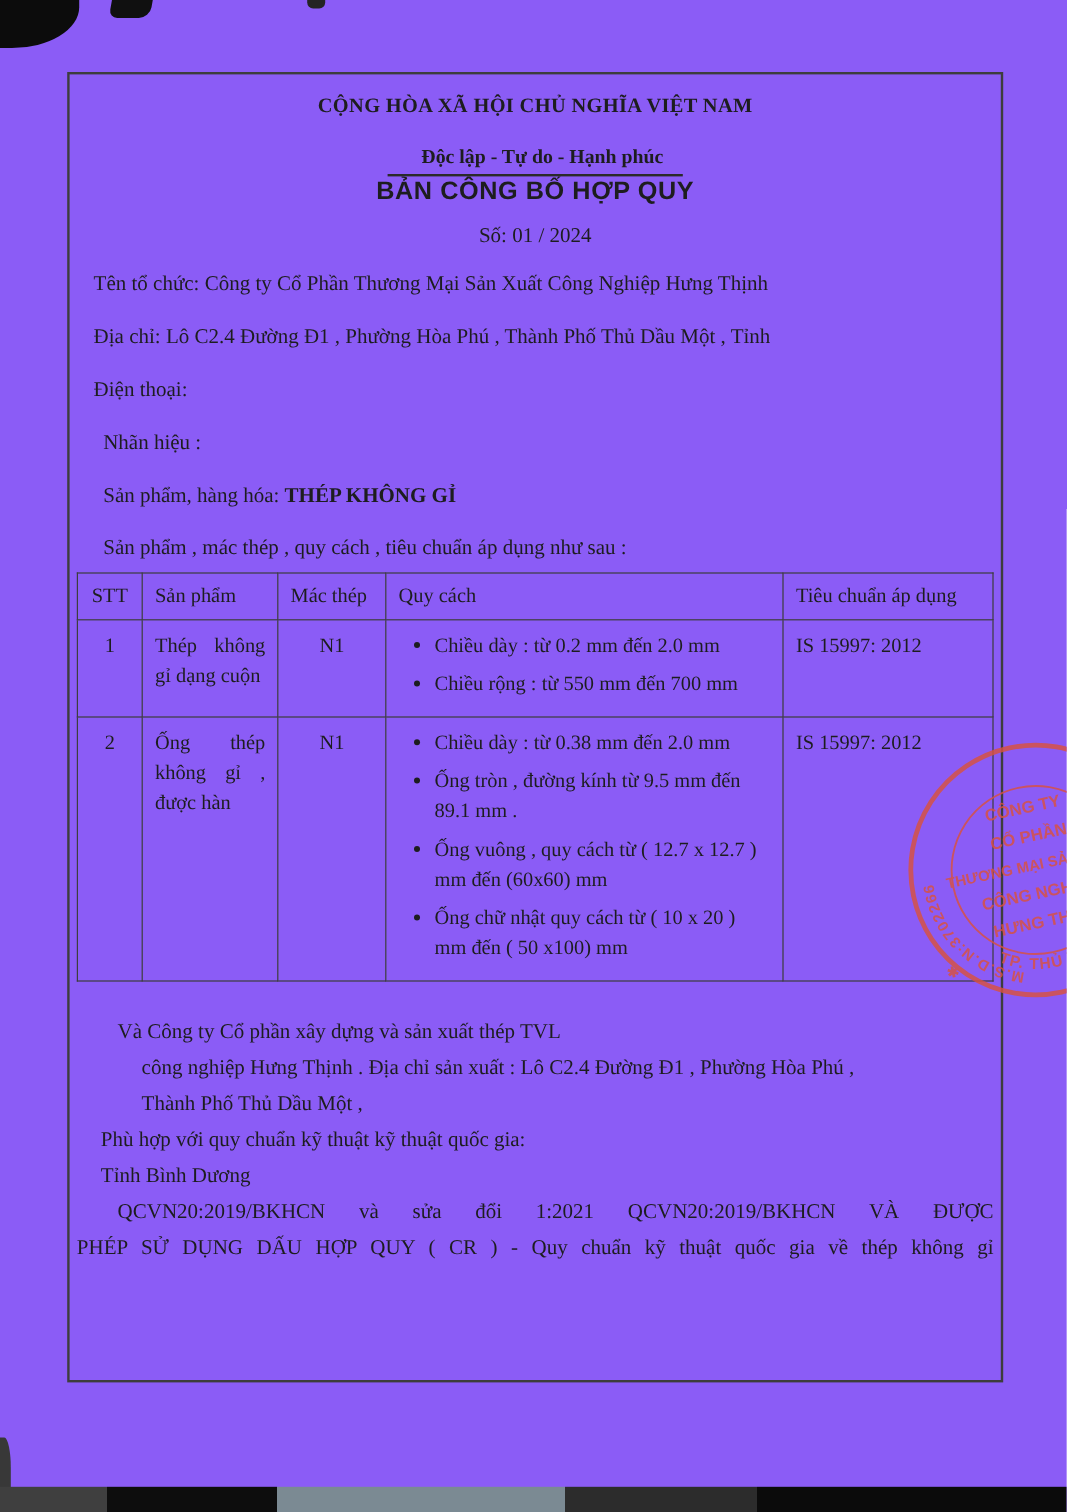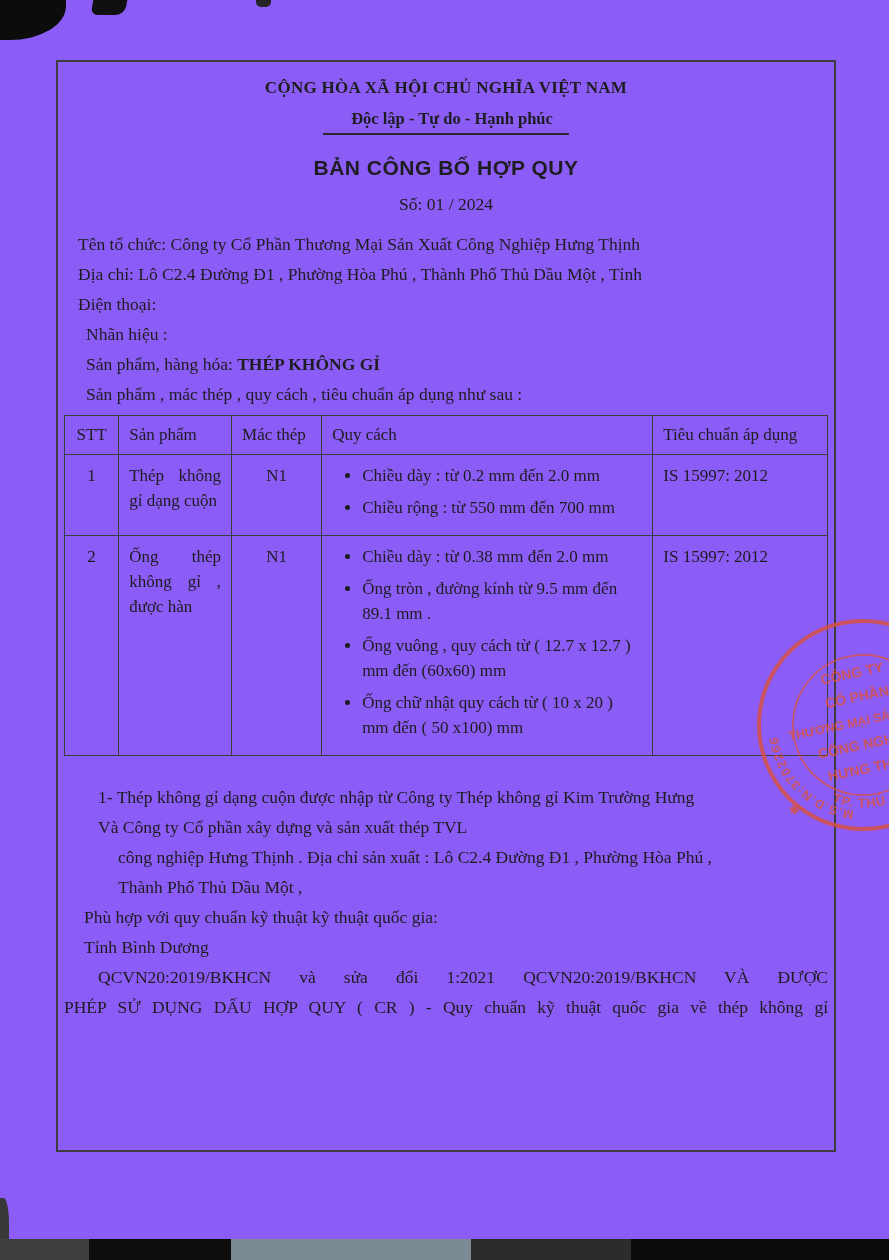--- a/index.html
+++ b/index.html
@@ -23,28 +23,28 @@
 
   
   .doc-frame {
     position:absolute; left:56px; top:60px; width:780px; height:1092px;
     border:2px solid #3d3d3d; box-sizing:border-box;
     padding:14px 6px 0 6px;
   }
 
   .center { text-align:center; }
   .nat1 { font-weight:bold; font-size:17px; line-height:24px; letter-spacing:.3px; }
-  .nat2-wrap { margin-top:7px; line-height:24px; }
+  .nat2-wrap { margin-top:19px; line-height:24px; }
   .nat2 { display:inline-block; font-weight:bold; font-size:16.5px;
     border-bottom:2px solid #2a2a2a; padding:0 16px 2px 28px; }
-  .doc-title { margin-top:20px; font-family:"Liberation Sans", sans-serif;
+  .doc-title { font-family:"Liberation Sans", sans-serif;
     font-weight:bold; font-size:21px; line-height:26px; letter-spacing:.5px; }
   .doc-num { margin-top:10px; font-size:17.5px; line-height:26px; }
 
-  .para { font-size:17.5px; line-height:30px; padding-left:14px; }
+  .para { font-size:17.5px; line-height:30px; padding-left:14px;margin-top:14px; }
   .first-para { margin-top:12px; }
   .indent2 { padding-left:22px; }
   .bold { font-weight:bold; }
 
   
   table.products { width:100%; border-collapse:collapse; table-layout:fixed;
     margin-top:6px; font-size:17px; }
   table.products th, table.products td { border:1.5px solid #3d3d3d; }
   table.products th { font-weight:normal; text-align:left; vertical-align:middle;
     padding:9px 10px; }
@@ -141,21 +141,20 @@
               <li>Ống vuông , quy cách từ ( 12.7 x 12.7 ) mm đến (60x60) mm</li>
               <li>Ống chữ nhật quy cách từ ( 10 x 20 ) mm đến ( 50 x100) mm</li>
             </ul>
           </td>
           <td>IS 15997: 2012</td>
         </tr>
       </tbody>
     </table>
 
     <div class="notes">
-      <div class="note-line">1- Thép không gỉ dạng cuộn được nhập từ Công ty Thép không gỉ Kim Trường Hưng</div>
       <div class="note-line">Và Công ty Cổ phần xây dựng và sản xuất thép TVL</div>
       <div class="note-line note-cont">công nghiệp Hưng Thịnh . Địa chỉ sản xuất : Lô C2.4 Đường Đ1 , Phường Hòa Phú ,</div>
       <div class="note-line note-cont">Thành Phố Thủ Dầu Một ,</div>
       <div class="plain-line">Phù hợp với quy chuẩn kỹ thuật kỹ thuật quốc gia:</div>
       <div class="plain-line">Tỉnh Bình Dương</div>
       <div class="conf-line conf-first">QCVN20:2019/BKHCN và sửa đổi 1:2021 QCVN20:2019/BKHCN VÀ ĐƯỢC</div>
       <div class="conf-line">PHÉP SỬ DỤNG DẤU HỢP QUY ( CR ) -  Quy chuẩn kỹ thuật quốc gia về thép không gỉ</div>
     </div>
 
   </div>

